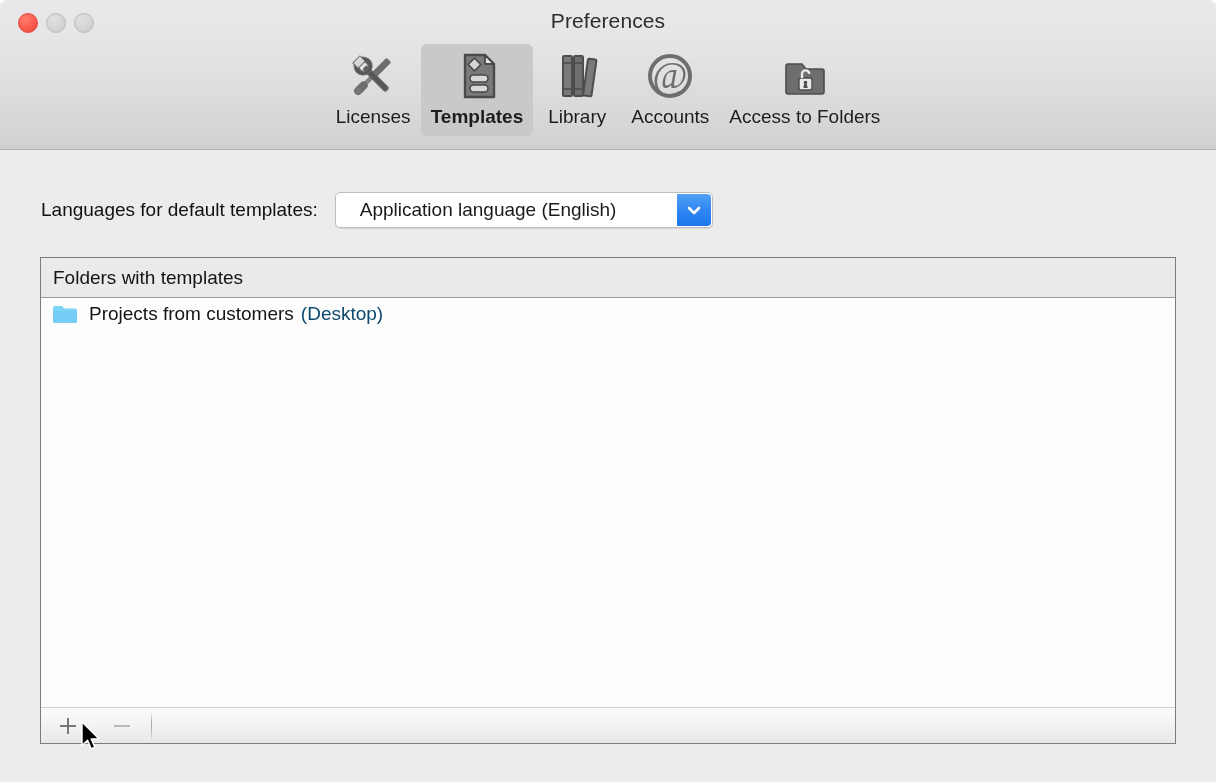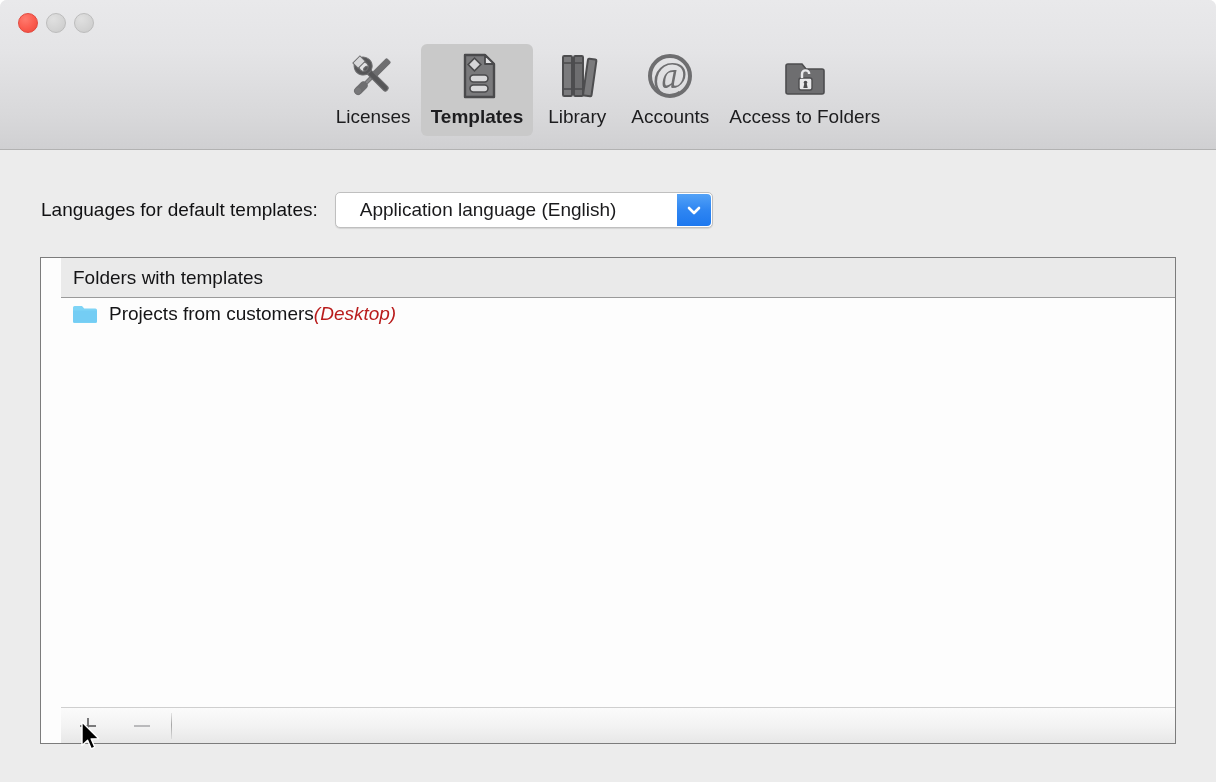--- a/index.html
+++ b/index.html
@@ -162,21 +162,20 @@
   #list-panel {
     position: absolute;
     left: 40px;
     top: 106px;
     width: 1136px;
     height: 487px;
     border: 1px solid #7c7c7c;
     background: #fdfdfd;
     display: flex;
     flex-direction: column;
-    padding-left: 20px;
   }
 
   #list-header {
     height: 40px;
     background: #eaeaea;
     border-bottom: 1px solid #9a9a9a;
     display: flex;
     align-items: center;
     flex: 0 0 auto;
   }
@@ -205,23 +204,23 @@
     margin-right: 11px;
     flex: 0 0 auto;
   }
   .row-name {
     font-size: 19px;
     color: #151517;
     white-space: nowrap;
   }
   .row-location {
     font-size: 19px;
-    color: #b91c1c;
+    color: #0c4a6e;
+    margin-left: 7px;
     white-space: nowrap;
-    font-style: italic;
   }
 
   #list-footer {
     flex: 0 0 auto;
     height: 36px;
     background: linear-gradient(to bottom, #fbfbfb 0%, #f2f2f2 55%, #e7e7e7 100%);
     border-top: 1px solid #cfcfcf;
     display: flex;
     align-items: center;
   }
@@ -256,20 +255,21 @@
 <div id="window">
 
   <div id="titlebar-toolbar">
 
     <div id="traffic-lights">
       <span class="light close"></span>
       <span class="light disabled"></span>
       <span class="light disabled"></span>
     </div>
 
+    <div id="window-title">Preferences</div>
 
     <div id="toolbar">
 
       <div class="toolbar-item">
         <span class="toolbar-icon">
           <svg width="54" height="52" viewBox="0 0 54 52">
             <g stroke="#6e6e70" stroke-width="1" fill="#6e6e70">
 
               <g transform="rotate(45 27 26)">
                 <rect x="24.2" y="4" width="5.6" height="24" rx="1" fill="#6e6e70"></rect>

